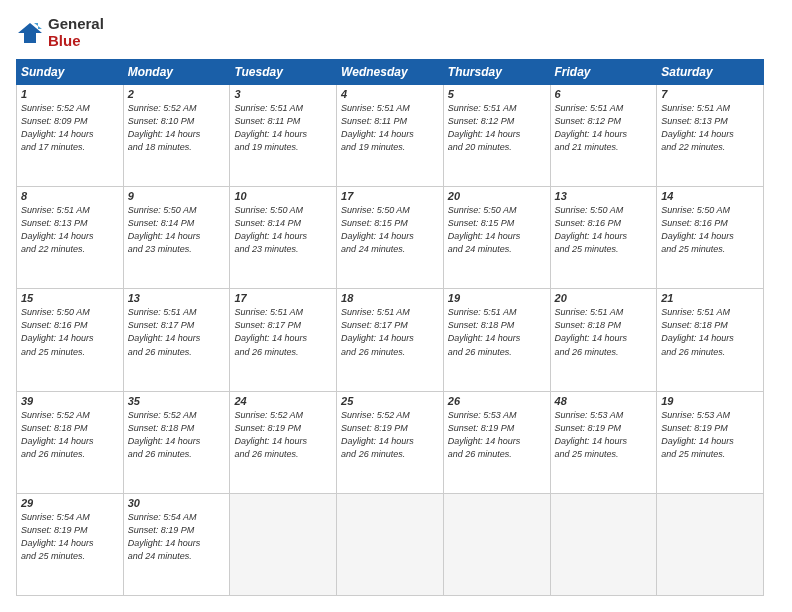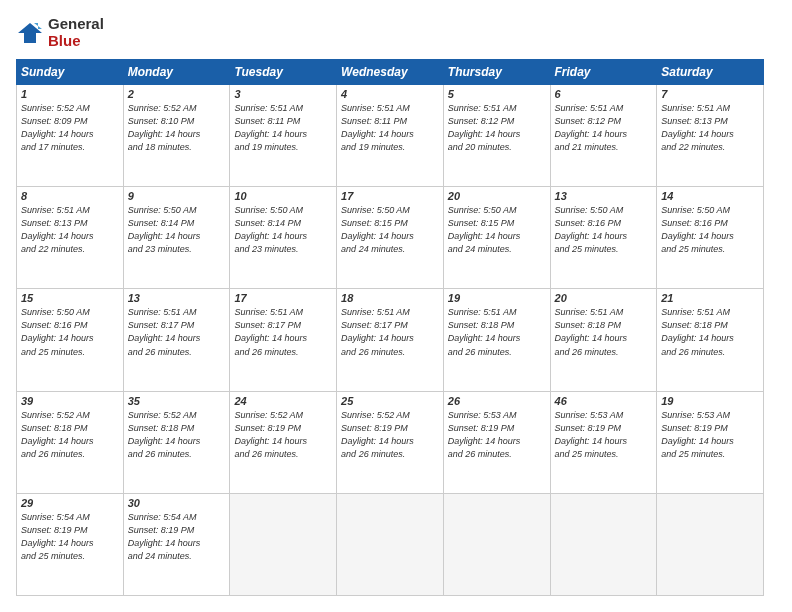--- a/index.html
+++ b/index.html
@@ -313,21 +313,21 @@
 and 26 minutes.</div>
           </td>
           <td>
             <span class="day-num">26</span>
             <div class="day-info" style="white-space: pre-line;">Sunrise: 5:53 AM
 Sunset: 8:19 PM
 Daylight: 14 hours
 and 26 minutes.</div>
           </td>
           <td>
-            <span class="day-num">46</span>
+            <span class="day-num">48</span>
             <div class="day-info" style="white-space: pre-line;">Sunrise: 5:53 AM
 Sunset: 8:19 PM
 Daylight: 14 hours
 and 25 minutes.</div>
           </td>
           <td>
             <span class="day-num">19</span>
             <div class="day-info" style="white-space: pre-line;">Sunrise: 5:53 AM
 Sunset: 8:19 PM
 Daylight: 14 hours

